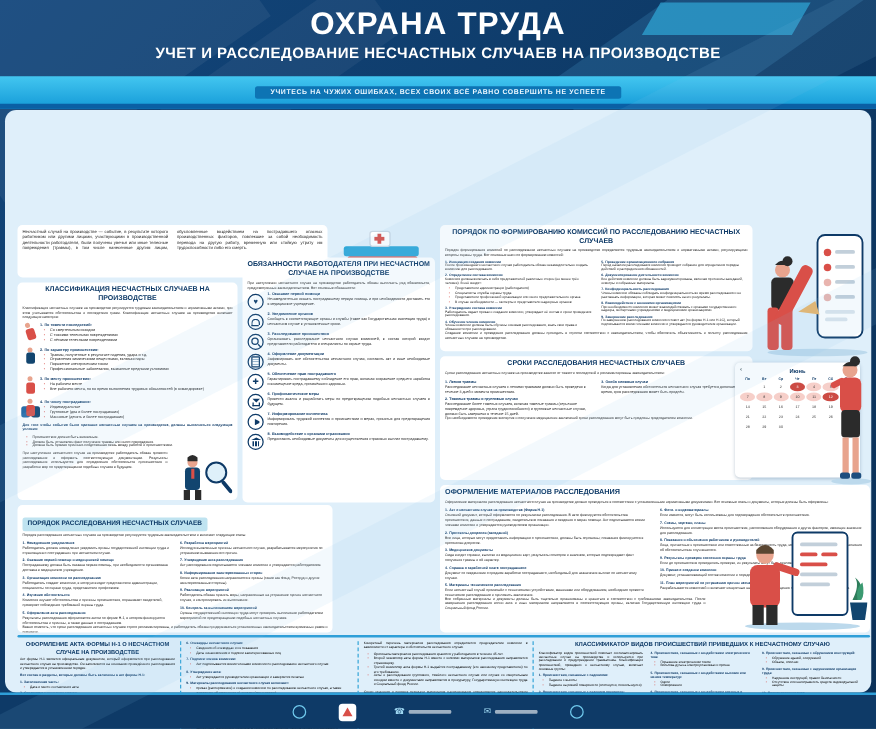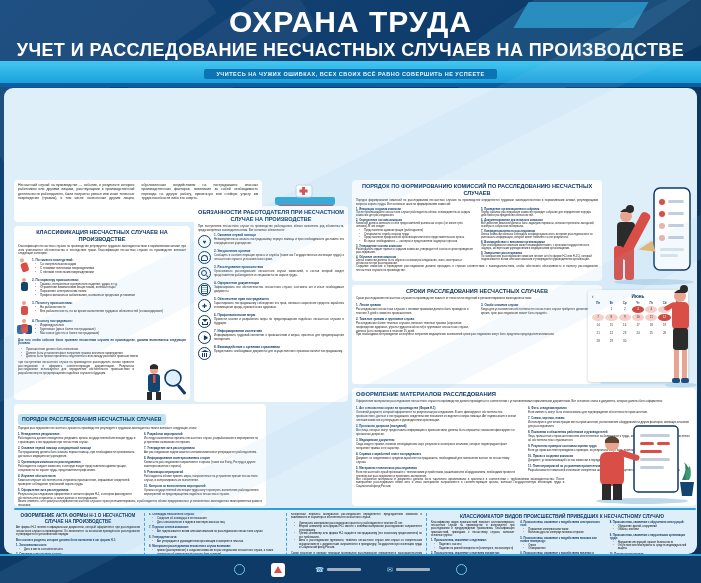--- a/index.html
+++ b/index.html
@@ -8,22 +8,22 @@
   
   .deco{position:absolute;pointer-events:none;}
   .d1{left:-60px;top:-40px;width:260px;height:140px;background:rgba(255,255,255,.06);transform:rotate(-35deg);}
   .d2{right:-40px;top:-30px;width:300px;height:90px;background:rgba(90,180,230,.18);transform:rotate(-35deg);}
   .d3{right:60px;top:2px;width:120px;height:26px;background:#2fa8d8;transform:skewX(-30deg);opacity:.7;}
   .d4{left:120px;top:30px;width:200px;height:60px;background:rgba(255,255,255,.05);transform:rotate(-35deg);}
   .stripe{position:absolute;pointer-events:none;background:rgba(140,200,235,.10);z-index:40;}
   .s1{left:-120px;top:150px;width:1000px;height:55px;transform:rotate(-27deg);}
   .s2{left:-80px;top:360px;width:1000px;height:40px;transform:rotate(-27deg);}
   header{position:absolute;left:0;top:0;width:100%;text-align:center;z-index:5;}
-  h1{margin:5px 0 0;color:#fff;font-size:30px;letter-spacing:1px;font-weight:bold;}
-  .sub{color:#fff;font-size:18px;font-weight:bold;letter-spacing:.4px;margin-top:1px;}
+  h1{margin:5px 0 0;color:#fff;font-size:25px;letter-spacing:1px;font-weight:bold;}
+  .sub{color:#fff;font-size:12px;font-weight:bold;letter-spacing:.4px;margin-top:1px;}
   .ribbon{position:absolute;left:0;top:61px;width:100%;height:26px;background:linear-gradient(180deg,#43c6f0,#149ad7);z-index:5;display:flex;align-items:center;justify-content:center;}
   .ribbon:after{content:"";position:absolute;left:0;bottom:0;width:100%;height:4px;background:#0a5fa4;}
   .motto{background:#0d74b4;color:#eaf7ff;font-size:5.5px;font-weight:bold;letter-spacing:.5px;padding:2px 12px;border-radius:2px;}
   .content{position:absolute;left:4px;top:88px;width:693px;height:466px;background:#dfeffa;border-radius:9px;z-index:10;}
   .card{position:absolute;background:#fff;border-radius:4px;padding:3px 4px;box-sizing:border-box;color:#222;}
   h2{margin:0 0 2px;color:#0e3a67;font-size:5.6px;text-align:center;line-height:1.25;}
   .chip{display:inline-block;background:#bfe3f0;color:#0e3a67;font-weight:bold;font-size:5.2px;line-height:1.25;padding:2px 4px;border-radius:2px;margin-bottom:2px;}
   p{margin:0 0 2px;}
   .t28{font-size:2.8px;line-height:1.3;text-align:justify;}
   .bold{font-weight:bold;color:#0e3a67;}

